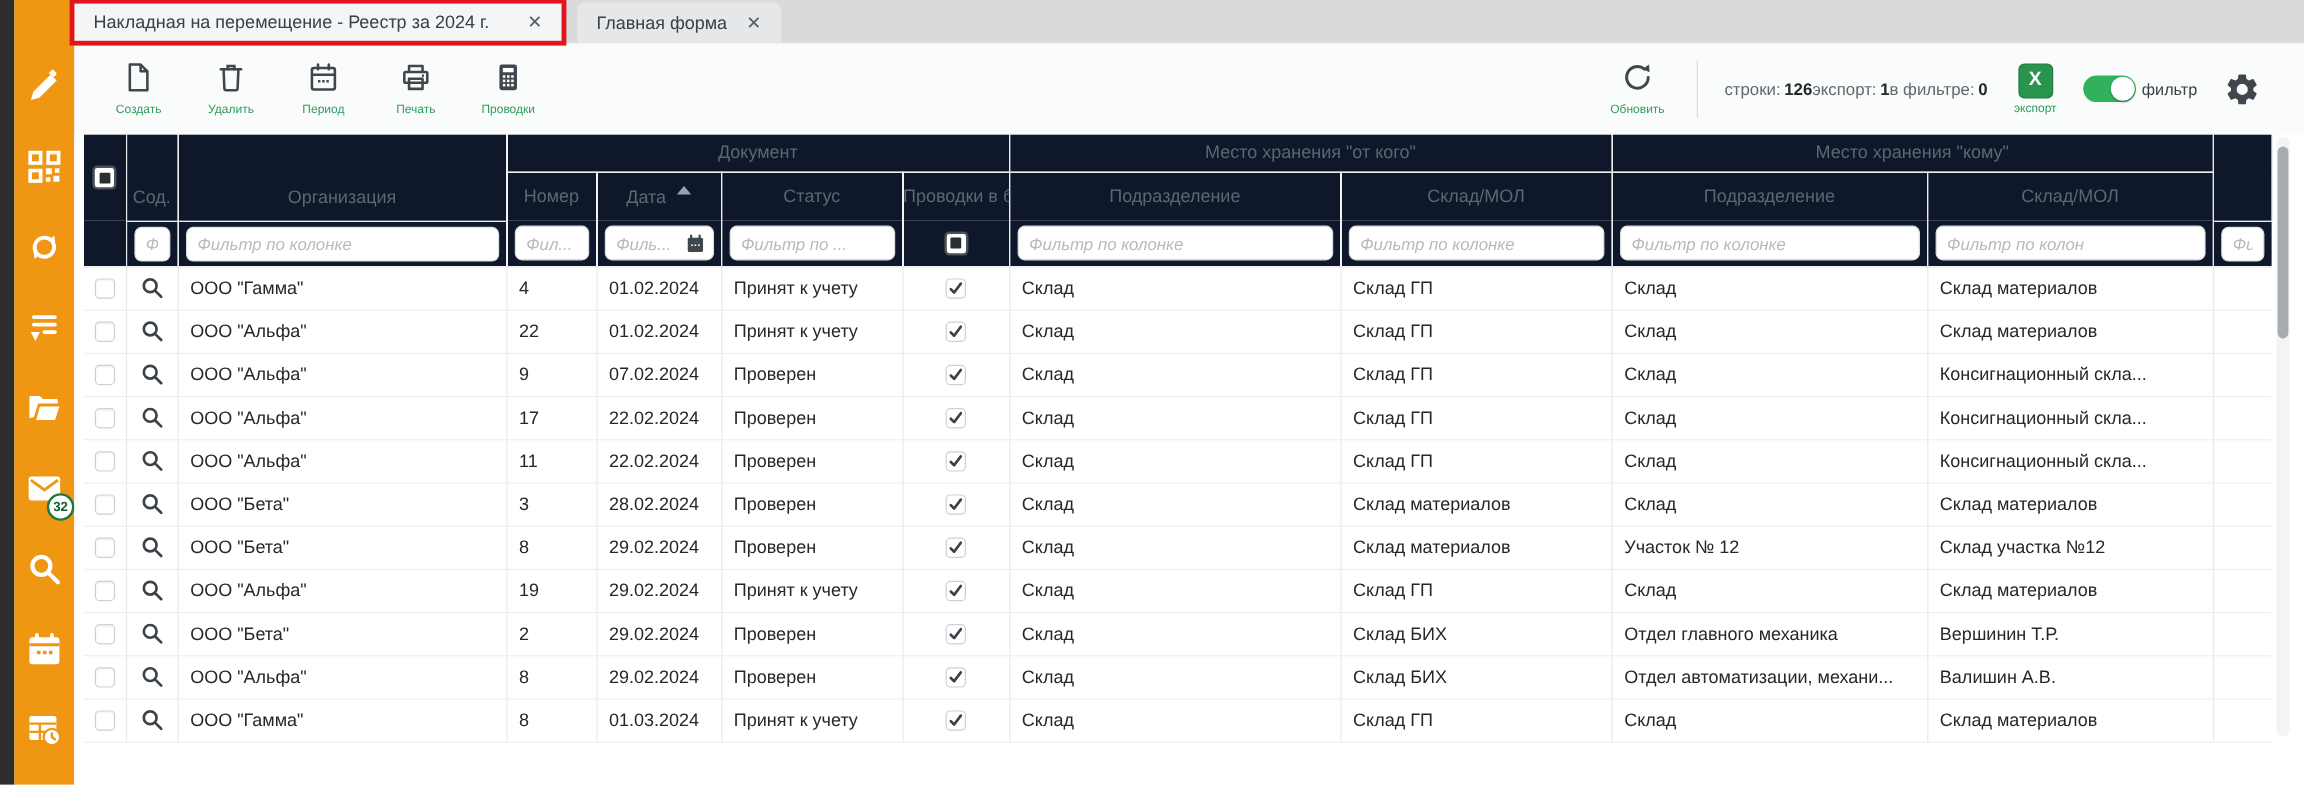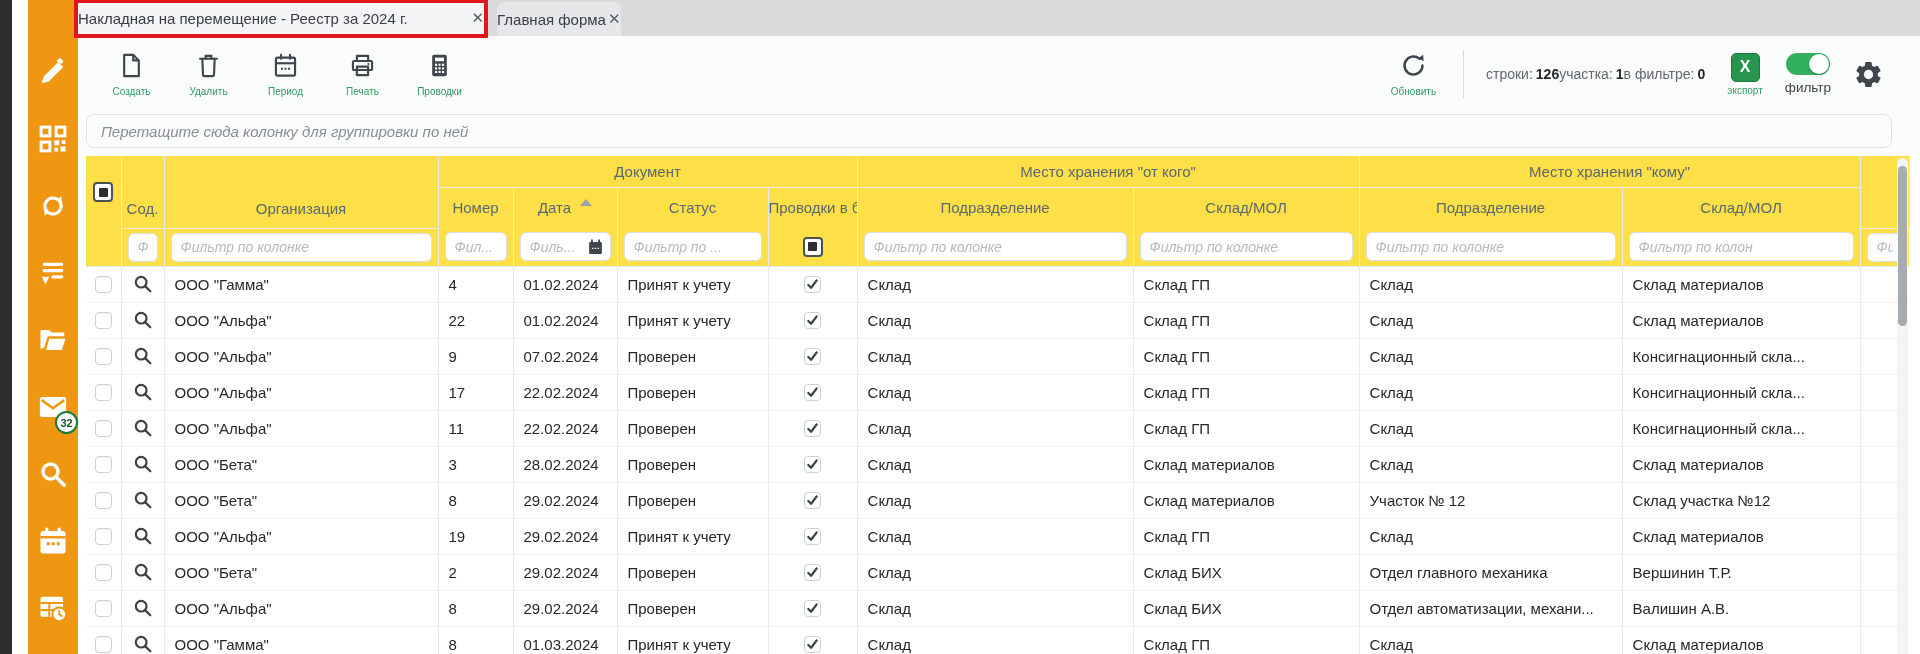--- a/index.html
+++ b/index.html
@@ -8,37 +8,37 @@
     font-family: "Liberation Sans", "DejaVu Sans", sans-serif;
     background:#ffffff; color:#24282c; position:relative;
   }
   .app { display:flex; width:1920px; height:654px; }
 
   
   .edge-strip { width:12px; height:654px; background:#2e2e2e; flex:0 0 auto; }
   .sidebar {
     width:50px; height:654px; background:#ef9712; flex:0 0 auto;
     display:flex; flex-direction:column; align-items:center;
-    padding-top:57px; gap:37px;margin-left:16px;
+    padding-top:57px; gap:37px;
   }
   .side-ic { width:30px; height:30px; position:relative; flex:0 0 auto; }
   .side-ic svg { width:30px; height:30px; display:block; }
   .mail-badge {
     position:absolute; right:-10px; bottom:-12px; width:23px; height:23px;
     background:#ffffff; border:2px solid #1d7a3e; border-radius:50%;
     color:#135c2c; font-size:11px; font-weight:bold;
     display:flex; align-items:center; justify-content:center;
   }
 
   
   .main { flex:1 1 auto; display:flex; flex-direction:column; background:#fafbfb; min-width:0; }
 
   
   .tabbar { height:36px; background:#d8dadc; display:flex; align-items:stretch; flex:0 0 auto; }
-  .tab { display:flex; align-items:center; padding:0 0; font-size:15px; color:#3a4046; cursor:pointer; }
+  .tab { display:flex; align-items:center; gap:14px; padding:0 16px; font-size:15px; color:#3a4046; cursor:pointer; }
   .tab-active { background:#f4f5f6; position:relative; width:406px; }
   .tab-inactive { background:#e5e7e9; border-radius:7px 7px 0 0; margin-left:13px; margin-top:2px; }
   .tab-close { font-size:15px; color:#565d63; font-weight:bold; margin-left:auto; }
   .tab-inactive .tab-close { margin-left:2px; }
   .red-box { position:absolute; left:-4px; top:-1px; right:-4px; bottom:-2px; border:4px solid #e1161d; pointer-events:none; }
 
   
   .toolbar { height:76px; display:flex; align-items:center; padding-left:26px; padding-right:36px; flex:0 0 auto; }
   .tb-left { display:flex; gap:22px; }
   .tb-btn { display:flex; flex-direction:column; align-items:center; gap:3px; cursor:pointer; min-width:55px; }
@@ -47,38 +47,38 @@
   .tb-right { margin-left:auto; display:flex; align-items:center; gap:22px; }
   .tb-divider { width:1px; height:48px; background:#d9dde0; }
   .stats { display:flex; align-items:center; }
   .stat { font-size:14px; color:#61686f; }
   .stat b { color:#24282c; margin-left:3px; }
   .excel-btn { display:flex; flex-direction:column; align-items:center; gap:3px; cursor:pointer; }
   .excel-square {
     width:29px; height:29px; background:#28954f; border:1px solid #1d7a3e; border-radius:5px;
     color:#ffffff; font-weight:bold; font-size:16px; display:flex; align-items:center; justify-content:center;
   }
-  .toggle-wrap { display:flex; flex-direction:column; align-items:center; gap:5px; cursor:pointer; }
+  .toggle-wrap { display:flex; flex-direction:row; align-items:center; gap:5px; cursor:pointer; }
   .toggle { width:44px; height:22px; border-radius:11px; background:#31b15c; position:relative; }
   .toggle-knob { position:absolute; right:1px; top:1px; width:20px; height:20px; border-radius:50%; background:#ffffff; box-shadow:0 1px 2px rgba(0,0,0,.35); }
   .toggle-label { font-size:13.5px; color:#3c4248; }
   .gear { width:31px; height:31px; cursor:pointer; }
 
   
   .groupbar { padding:2px 28px 8px 8px; flex:0 0 auto; }
   .groupbox {
     height:34px; border:1px solid #dfe3e6; border-radius:8px; background:#fbfcfc;
     display:flex; align-items:center; padding-left:14px;
     font-size:15px; font-style:italic; color:#878e95;
   }
 
   
   .table-wrap { position:relative; flex:1 1 auto; overflow:hidden; padding-left:8px; background:#ffffff; }
   table { border-collapse:collapse; table-layout:fixed; width:1823px; }
-  thead th, thead td { background:#fde047; font-weight:normal; color:#5d6770; }
+  thead th, thead td { background:#0f172a; font-weight:normal; color:#5d6770; }
   th, td { border-right:1px solid #e7eaec; overflow:hidden; white-space:nowrap; }
   thead tr.group-row th { height:31px; font-size:15px; text-align:center; border-bottom:1px solid #e7eaec; }
   thead tr.head-row th { height:41px; font-size:15px; text-align:center; border-bottom:0; line-height:1.15;margin-left:24px; }
   thead th.spanv { vertical-align:bottom; padding-bottom:11px; text-align:center; font-size:15px; }
   thead tr.filter-row td { height:38px; border-bottom:1px solid #e3e6e9; padding:0 6px; }
   .flt {
     width:100%; height:29px; border:1px solid #dcdfe2; border-radius:6px; background:#ffffff;
     font-family:inherit; font-size:14px; font-style:italic; color:#3a4046; padding:0 9px; outline:none;
   }
   .flt::placeholder { color:#b4bac0; font-style:italic; }
@@ -244,42 +244,39 @@
         <div class="tb-btn">
           <span><svg viewBox="0 0 24 24" width="27" height="27" fill="none" stroke="#3f464c" stroke-width="2.2" stroke-linecap="round">
                 <path d="M20 12a8 8 0 1 1-2.8-6.1"></path>
                 <path fill="#3f464c" stroke="none" d="M20.6 2.5l.4 5.6-5.1-2.3z"></path>
               </svg></span>
           <span class="tb-label">Обновить</span>
         </div>
         <div class="tb-divider"></div>
         <div class="stats">
           <span class="stat"><span>строки:</span><b>126</b></span>
-          <span class="stat"><span>участка:</span><b>1</b></span>
+          <span class="stat"><span>экспорт:</span><b>1</b></span>
           <span class="stat"><span>в фильтре:</span><b>0</b></span>
         </div>
         <div class="excel-btn">
           <span class="excel-square">X</span>
           <span class="tb-label">экспорт</span>
         </div>
         <div class="toggle-wrap">
           <span class="toggle">
               <span class="toggle-knob"></span>
             </span>
           <span class="toggle-label">фильтр</span>
         </div>
         <svg class="gear" viewBox="0 0 24 24">
             <path fill="#3f464c" d="M19.14 12.94c.04-.31.06-.63.06-.94s-.02-.63-.06-.94l2.03-1.58a.5.5 0 0 0 .12-.64l-1.92-3.32a.5.5 0 0 0-.61-.22l-2.39.96a7.3 7.3 0 0 0-1.62-.94l-.36-2.54a.5.5 0 0 0-.5-.42h-3.84a.5.5 0 0 0-.5.42l-.36 2.54c-.59.24-1.13.56-1.62.94l-2.39-.96a.5.5 0 0 0-.61.22L2.65 8.84a.5.5 0 0 0 .12.64l2.03 1.58c-.04.31-.06.63-.06.94s.02.63.06.94l-2.03 1.58a.5.5 0 0 0-.12.64l1.92 3.32c.14.24.42.34.61.22l2.39-.96c.49.38 1.03.7 1.62.94l.36 2.54c.04.24.25.42.5.42h3.84c.25 0 .46-.18.5-.42l.36-2.54c.59-.24 1.13-.56 1.62-.94l2.39.96c.24.1.47 0 .61-.22l1.92-3.32a.5.5 0 0 0-.12-.64l-2.03-1.58zM12 15.6A3.6 3.6 0 1 1 12 8.4a3.6 3.6 0 0 1 0 7.2z"></path>
           </svg>
       </div>
     </div>
 
-    <div class="groupbar">
-      <div class="groupbox">Перетащите сюда колонку для группировки по ней</div>
-    </div>
 
     <div class="table-wrap">
       <table>
         <colgroup>
           <col style="width:35px">
             <col style="width:43px">
             <col style="width:274px">
             <col style="width:75px">
           <col style="width:104px">
             <col style="width:151px">

